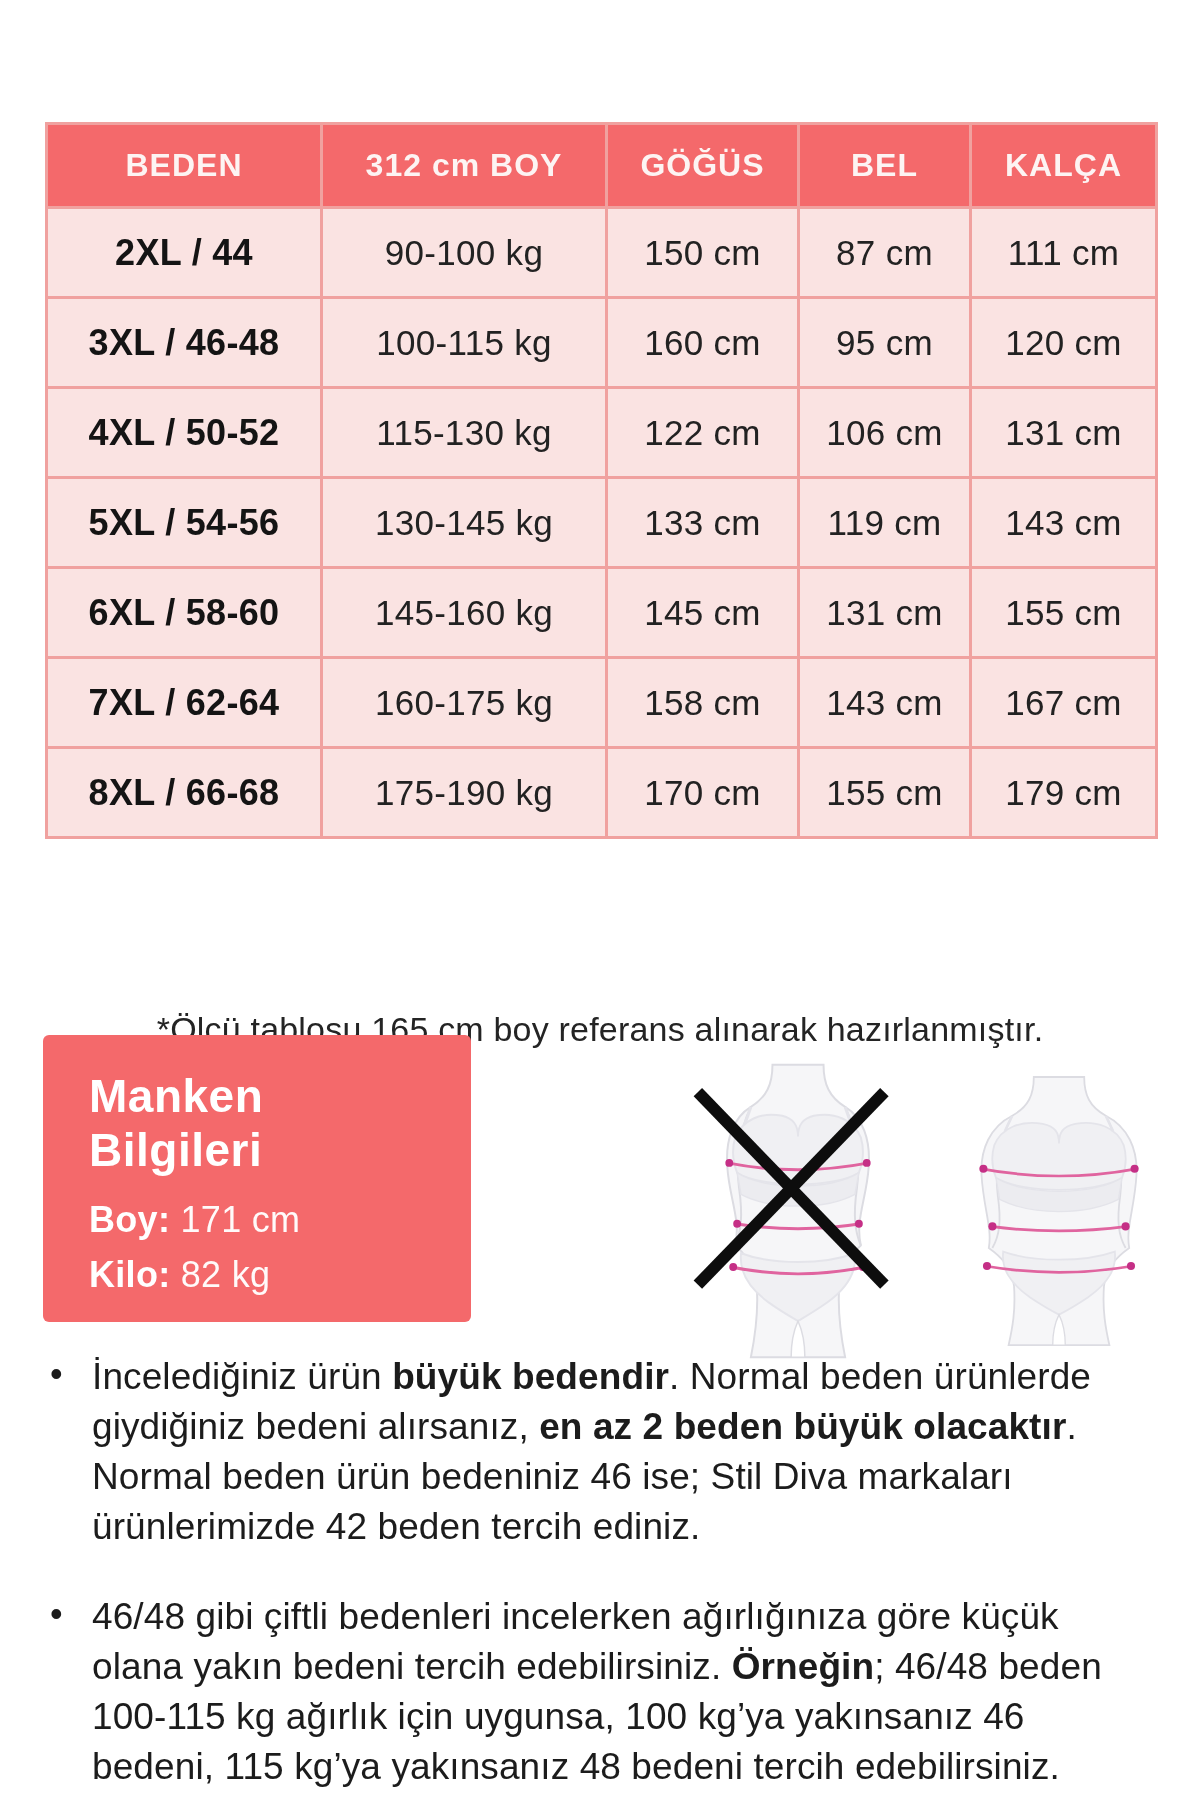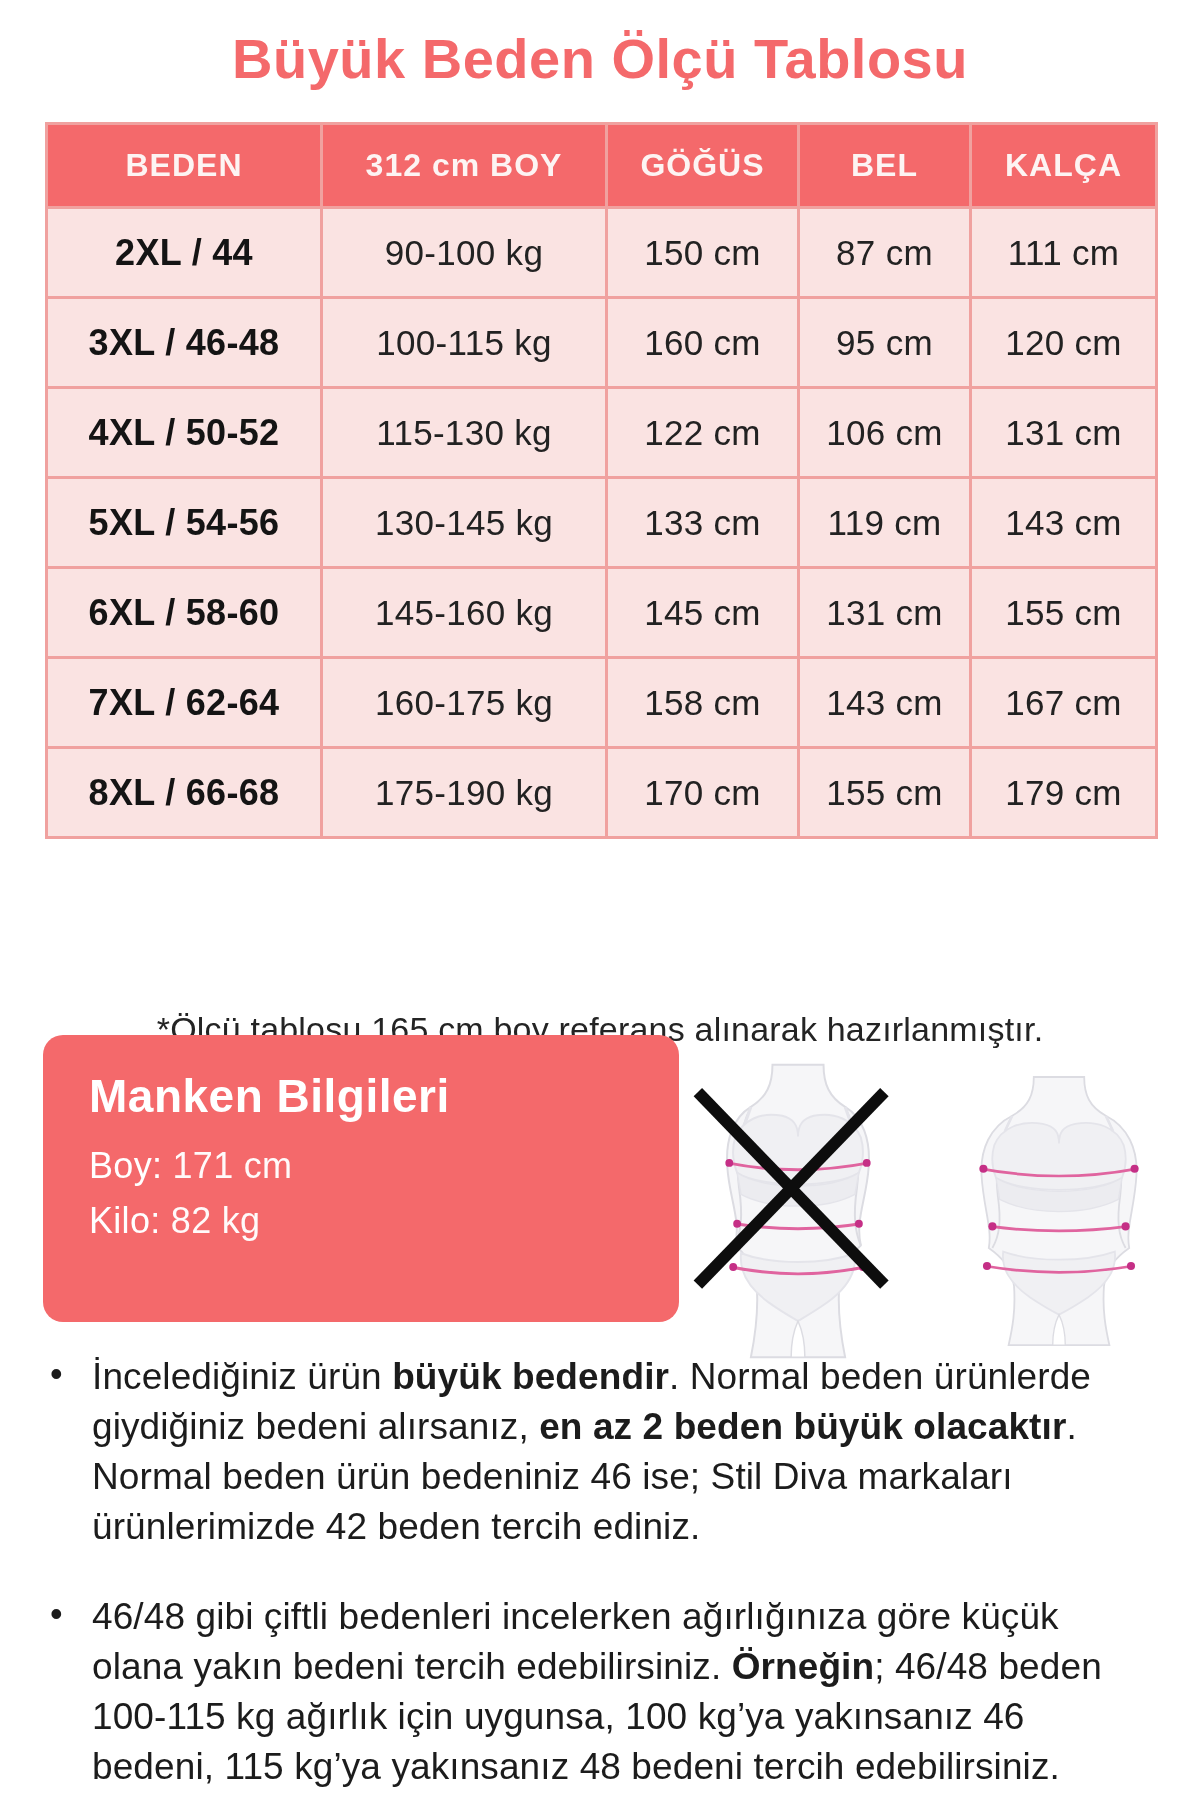--- a/index.html
+++ b/index.html
@@ -45,27 +45,27 @@
     border:3px solid var(--border-pink);
   }
   table.size-table td.col-size{font-weight:700;font-size:36px;color:#141414;}
 
   .footnote{
     position:absolute;top:972px;left:0;width:100%;
     text-align:center;font-size:34px;color:#242424;letter-spacing:.2px;margin-top:38px;
   }
 
   .model-card{
-    position:absolute;left:43px;top:1035px;width:636px;height:287px;
-    background:var(--accent);border-radius:20px;color:#fff;
+    position:absolute;left:43px;top:1035px;width:428px;height:287px;
+    background:var(--accent);border-radius:6px;color:#fff;
     padding:34px 28px 0 46px;
   }
   .model-title{font-size:46px;font-weight:700;letter-spacing:.5px;margin-bottom:22px;}
   .model-line{font-size:36px;margin-bottom:13px;letter-spacing:.3px;}
-  .model-line .fld{font-weight:400;text-align:center;}
+  .model-line .fld{font-weight:700;text-align:center;}
   .model-line .val{font-weight:400;color:rgba(255,255,255,.97);}
 
   .figure{position:absolute;}
   .figure-left{left:690px;top:1062px;width:216px;height:300px;}
   .figure-right{left:960px;top:1060px;width:198px;height:304px;}
   .figure svg{width:100%;height:100%;display:block;}
   .body-shape{fill:var(--body-fill);stroke:var(--body-outline);stroke-width:2;}
   .arm-line{fill:none;stroke:var(--body-outline);stroke-width:2;}
   .bra{fill:var(--bra-fill);stroke:var(--bra-outline);stroke-width:2;}
   .band{fill:#ececf0;stroke:var(--bra-outline);stroke-width:1.5;}
@@ -84,21 +84,20 @@
     font-size:37px;line-height:50px;color:var(--text-dark);letter-spacing:.1px;
   }
   ul.bullets li .marker{position:absolute;left:2px;top:-3px;font-size:36px;}
   ul.bullets li .b{font-weight:700;}
 </style>
 </head>
 <body>
 
 <div class="page">
 
-  <div class="title">Büyük Beden Ölçü Tablosu</div>
 
   <table class="size-table">
     <colgroup>
       <col style="width:275px">
         <col style="width:285px">
         <col style="width:192px">
         <col style="width:172px">
         <col style="width:186px">
     </colgroup>
     <thead>

